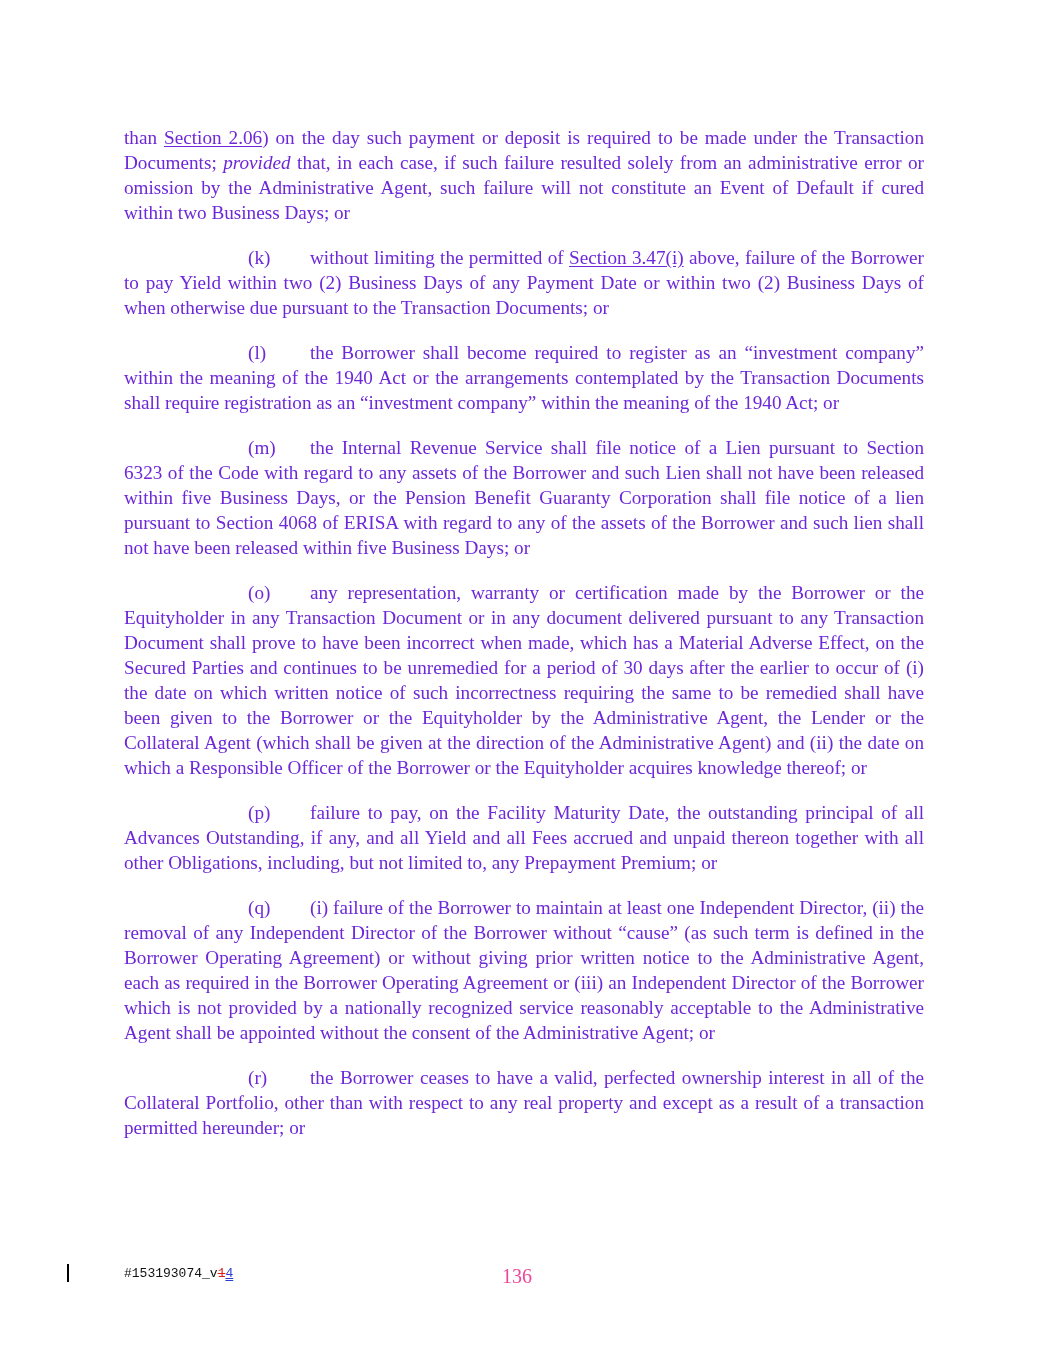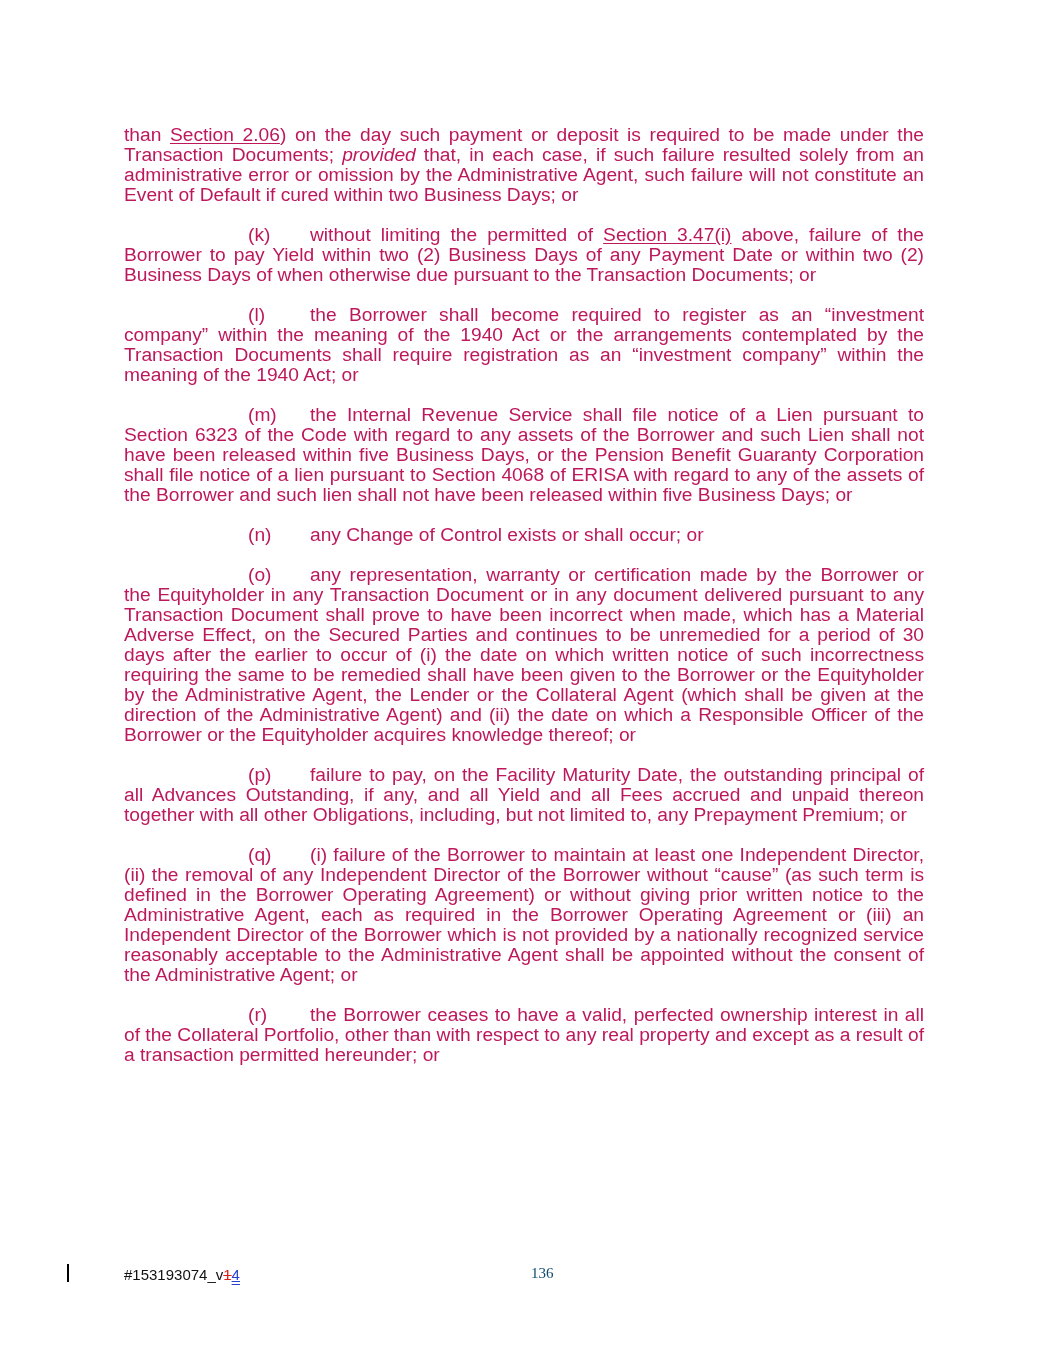--- a/index.html
+++ b/index.html
@@ -1,31 +1,31 @@
 <!DOCTYPE html>
 <html><head>
 <meta charset="utf-8">
 <style>
   html, body { margin: 0; padding: 0; background: #ffffff; }
   body { width: 1055px; height: 1365px; position: relative; overflow: hidden; }
   .page {
     position: absolute; left: 124px; top: 125px; width: 800px;
-    font-family: Liberation Sans, sans-serif;
-    font-size: 19.2px; line-height: 20px; color: #be185d;
+    font-family: Liberation Serif, serif;
+    font-size: 19.2px; line-height: 25px; color: #6d28d9;
   }
   .para { text-align: justify; margin: 0 0 20px 0; }
   .para.first { text-indent: 0; }
   .para .num { display: inline-block; width: 62px; }
   .para .lead { display: inline-block; width: 124px; }
   .u { text-decoration: underline; text-underline-offset: 2px; }
   .change-bar { position: absolute; left: 67px; top: 1264px; width: 2px; height: 18px; background: #000; }
-  .docid { position: absolute; left: 124px; top: 1266px; font-family: Liberation Sans, sans-serif; font-size: 15px; color: #111; }
+  .docid { position: absolute; left: 124px; top: 1266px; font-family: Liberation Mono, monospace; font-size: 13px; color: #111; }
   .docid .del { color: #e0201a; text-decoration: line-through; }
   .docid .ins { color: #2a3fcf; text-decoration: underline double; }
-  .pagenum { position: absolute; left: 531px; top: 1265px; font-family: "Liberation Serif", "DejaVu Serif", serif; font-size: 15px; color: #0c4a6e; }
+  .pagenum { position: absolute; left: 502px; top: 1265px; font-family: "Liberation Serif", "DejaVu Serif", serif; font-size: 20px; color: #ec4899; }
 </style>
 </head>
 <body>
 
 <div class="page">
   <p class="para first">
     <span>than </span><span class="u">Section 2.06</span><span>) on the day such payment or deposit is required to be made under the Transaction Documents; </span><i>provided</i><span> that, in each case, if such failure resulted solely from an administrative error or omission by the Administrative Agent, such failure will not constitute an Event of Default if cured within two Business Days; or</span>
   </p>
 
   <p class="para">
@@ -33,23 +33,20 @@
   </p>
 
   <p class="para">
     <span class="lead"></span><span class="num">(l)</span><span>the Borrower shall become required to register as an “investment company” within the meaning of the 1940 Act or the arrangements contemplated by the Transaction Documents shall require registration as an “investment company” within the meaning of the 1940 Act; or</span>
   </p>
 
   <p class="para">
     <span class="lead"></span><span class="num">(m)</span><span>the Internal Revenue Service shall file notice of a Lien pursuant to Section 6323 of the Code with regard to any assets of the Borrower and such Lien shall not have been released within five Business Days, or the Pension Benefit Guaranty Corporation shall file notice of a lien pursuant to Section 4068 of ERISA with regard to any of the assets of the Borrower and such lien shall not have been released within five Business Days; or</span>
   </p>
 
-  <p class="para">
-    <span class="lead"></span><span class="num">(n)</span><span>any Change of Control exists or shall occur; or</span>
-  </p>
 
   <p class="para">
     <span class="lead"></span><span class="num">(o)</span><span>any representation, warranty or certification made by the Borrower or the Equityholder in any Transaction Document or in any document delivered pursuant to any Transaction Document shall prove to have been incorrect when made, which has a Material Adverse Effect, on the Secured Parties and continues to be unremedied for a period of 30 days after the earlier to occur of (i) the date on which written notice of such incorrectness requiring the same to be remedied shall have been given to the Borrower or the Equityholder by the Administrative Agent, the Lender or the Collateral Agent (which shall be given at the direction of the Administrative Agent) and (ii) the date on which a Responsible Officer of the Borrower or the Equityholder acquires knowledge thereof; or</span>
   </p>
 
   <p class="para">
     <span class="lead"></span><span class="num">(p)</span><span>failure to pay, on the Facility Maturity Date, the outstanding principal of all Advances Outstanding, if any, and all Yield and all Fees accrued and unpaid thereon together with all other Obligations, including, but not limited to, any Prepayment Premium; or</span>
   </p>
 
   <p class="para">

